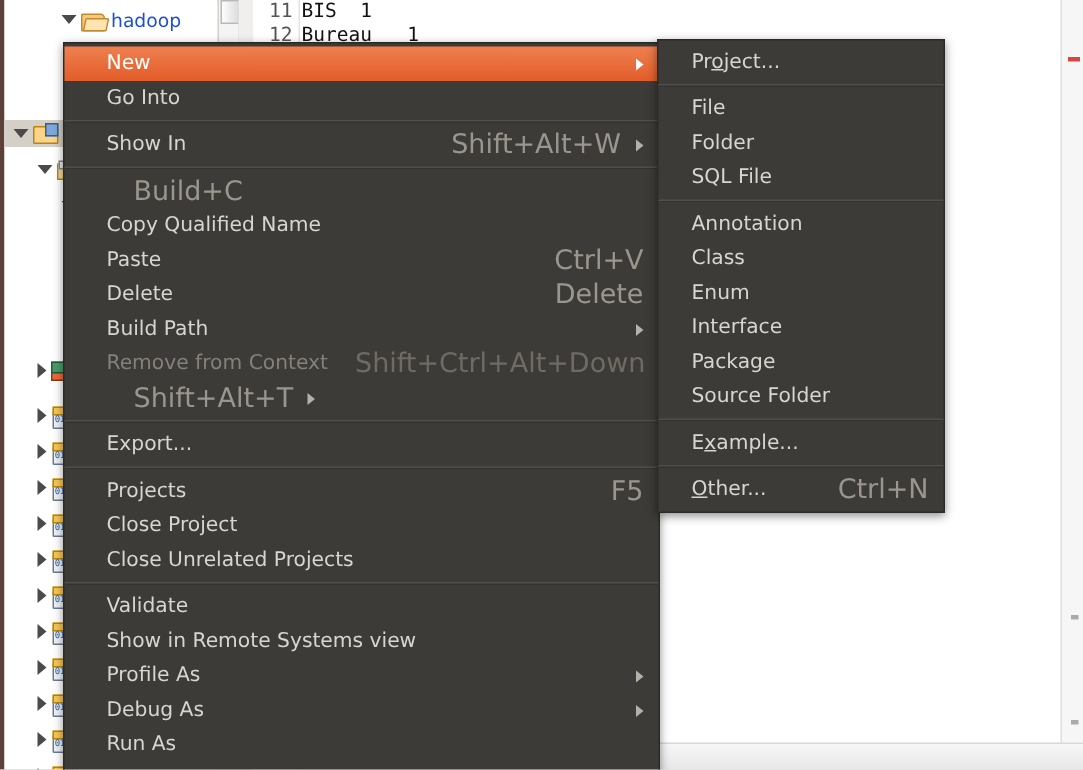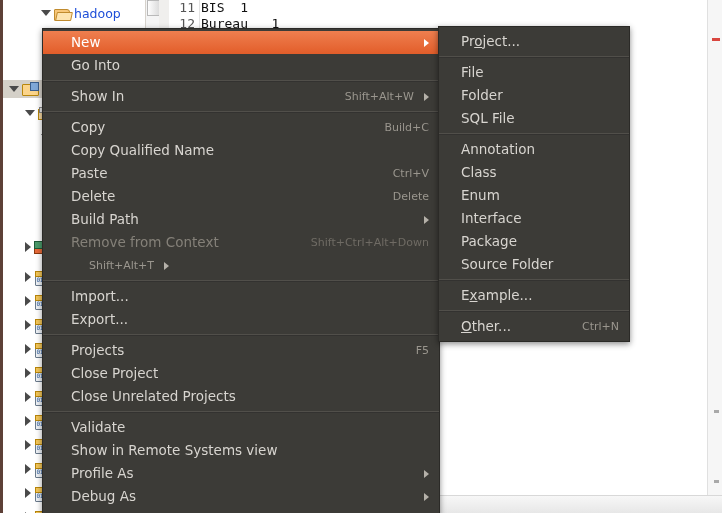--- a/index.html
+++ b/index.html
@@ -306,21 +306,21 @@
   }
   .menu-item.disabled {
     color: #858179;
   }
   .menu-item .mlabel {
     flex: 1 1 auto;
   }
   .menu-item .maccel {
     flex: 0 0 auto;
     color: #9a968e;
-    font-size: 11px;
+    font-size: 18px;
     padding-left: 18px;
   }
   .menu-item.disabled .maccel { color: #6f6b64; }
   .submenu-arrow {
     flex: 0 0 auto;
     width: 0; height: 0;
     margin-left: 10px;
     border-top: 4px solid transparent;
     border-bottom: 4px solid transparent;
     border-left: 5px solid #b5b1a9;
@@ -499,21 +499,20 @@
       <span class="mlabel">Go Into</span>
     </div>
     <div class="menu-sep"></div>
     <div class="menu-item">
       <span class="mlabel">Show In</span>
       <span class="maccel">Shift+Alt+W</span>
       <span class="submenu-arrow"></span>
     </div>
     <div class="menu-sep"></div>
     <div class="menu-item">
-      <span class="mlabel">Copy</span>
       <span class="maccel">Build+C</span>
     </div>
     <div class="menu-item">
       <span class="mlabel">Copy Qualified Name</span>
     </div>
     <div class="menu-item">
       <span class="mlabel">Paste</span>
       <span class="maccel">Ctrl+V</span>
     </div>
     <div class="menu-item">
@@ -527,23 +526,20 @@
     <div class="menu-item disabled">
       <span class="mlabel">Remove from Context</span>
       <span class="maccel">Shift+Ctrl+Alt+Down</span>
     </div>
     <div class="menu-item">
       <span class="maccel">Shift+Alt+T</span>
       <span class="submenu-arrow"></span>
     </div>
     <div class="menu-sep"></div>
     <div class="menu-item">
-      <span class="mlabel">Import...</span>
-    </div>
-    <div class="menu-item">
       <span class="mlabel">Export...</span>
     </div>
     <div class="menu-sep"></div>
     <div class="menu-item">
       <span class="mlabel">Projects</span>
       <span class="maccel">F5</span>
     </div>
     <div class="menu-item">
       <span class="mlabel">Close Project</span>
     </div>

